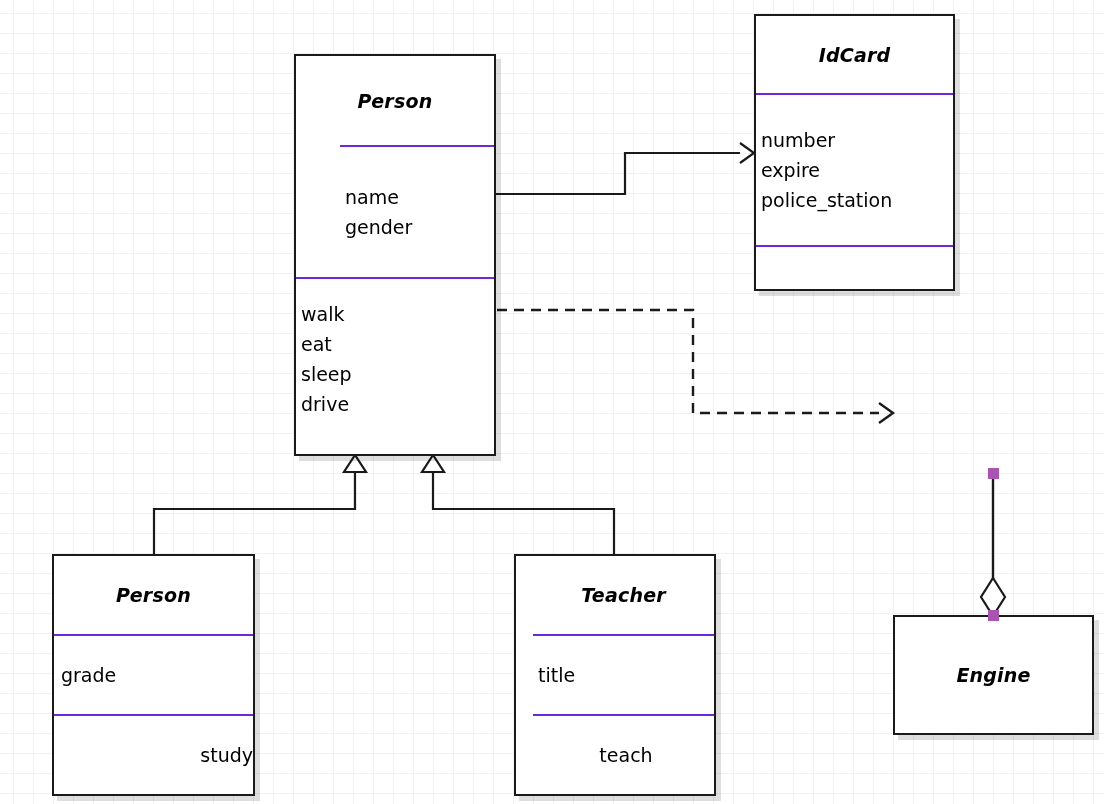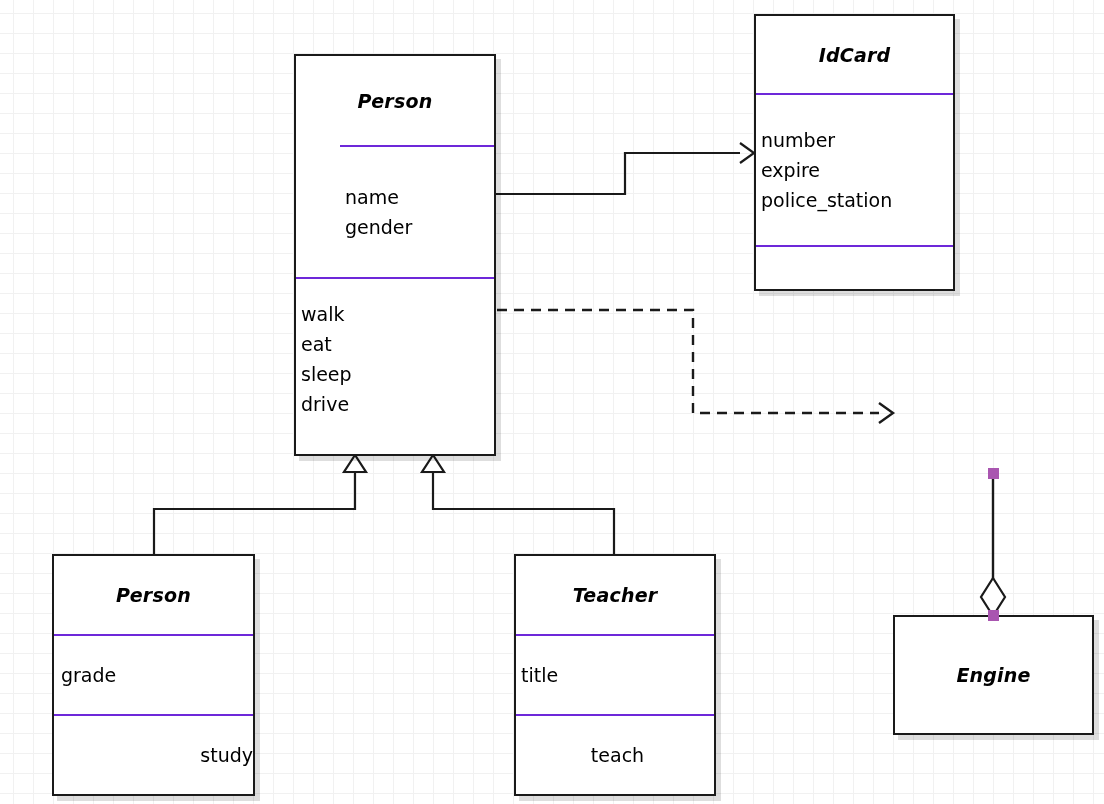--- a/index.html
+++ b/index.html
@@ -143,21 +143,21 @@
   <div class="uml-class" style="left:52px; top:554px; width:203px; height:242px;">
     <div class="uml-section uml-title" style="height:78px;">Person</div>
     <div class="uml-section uml-compartment" style="height:80px;padding-left:7px;">
       <div class="uml-member">grade</div>
     </div>
     <div class="uml-section uml-compartment" style="height:80px;text-align:right;">
       <div class="uml-member">study</div>
     </div>
   </div>
 
-  <div class="uml-class" style="left:514px; top:554px; width:202px; height:242px;">
+  <div class="uml-class" style="left:514px; top:554px; width:202px; height:242px;padding-left:17px;">
     <div class="uml-section uml-title" style="height:78px;">Teacher</div>
     <div class="uml-section uml-compartment" style="height:80px;">
       <div class="uml-member">title</div>
     </div>
     <div class="uml-section uml-compartment" style="height:80px;align-items:center;">
       <div class="uml-member">teach</div>
     </div>
   </div>
 
 </div>

